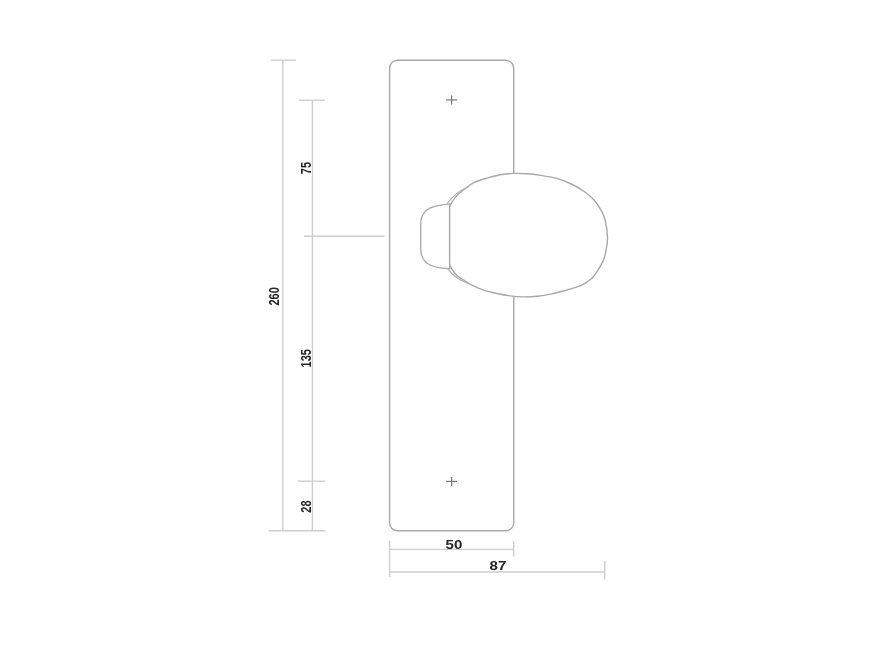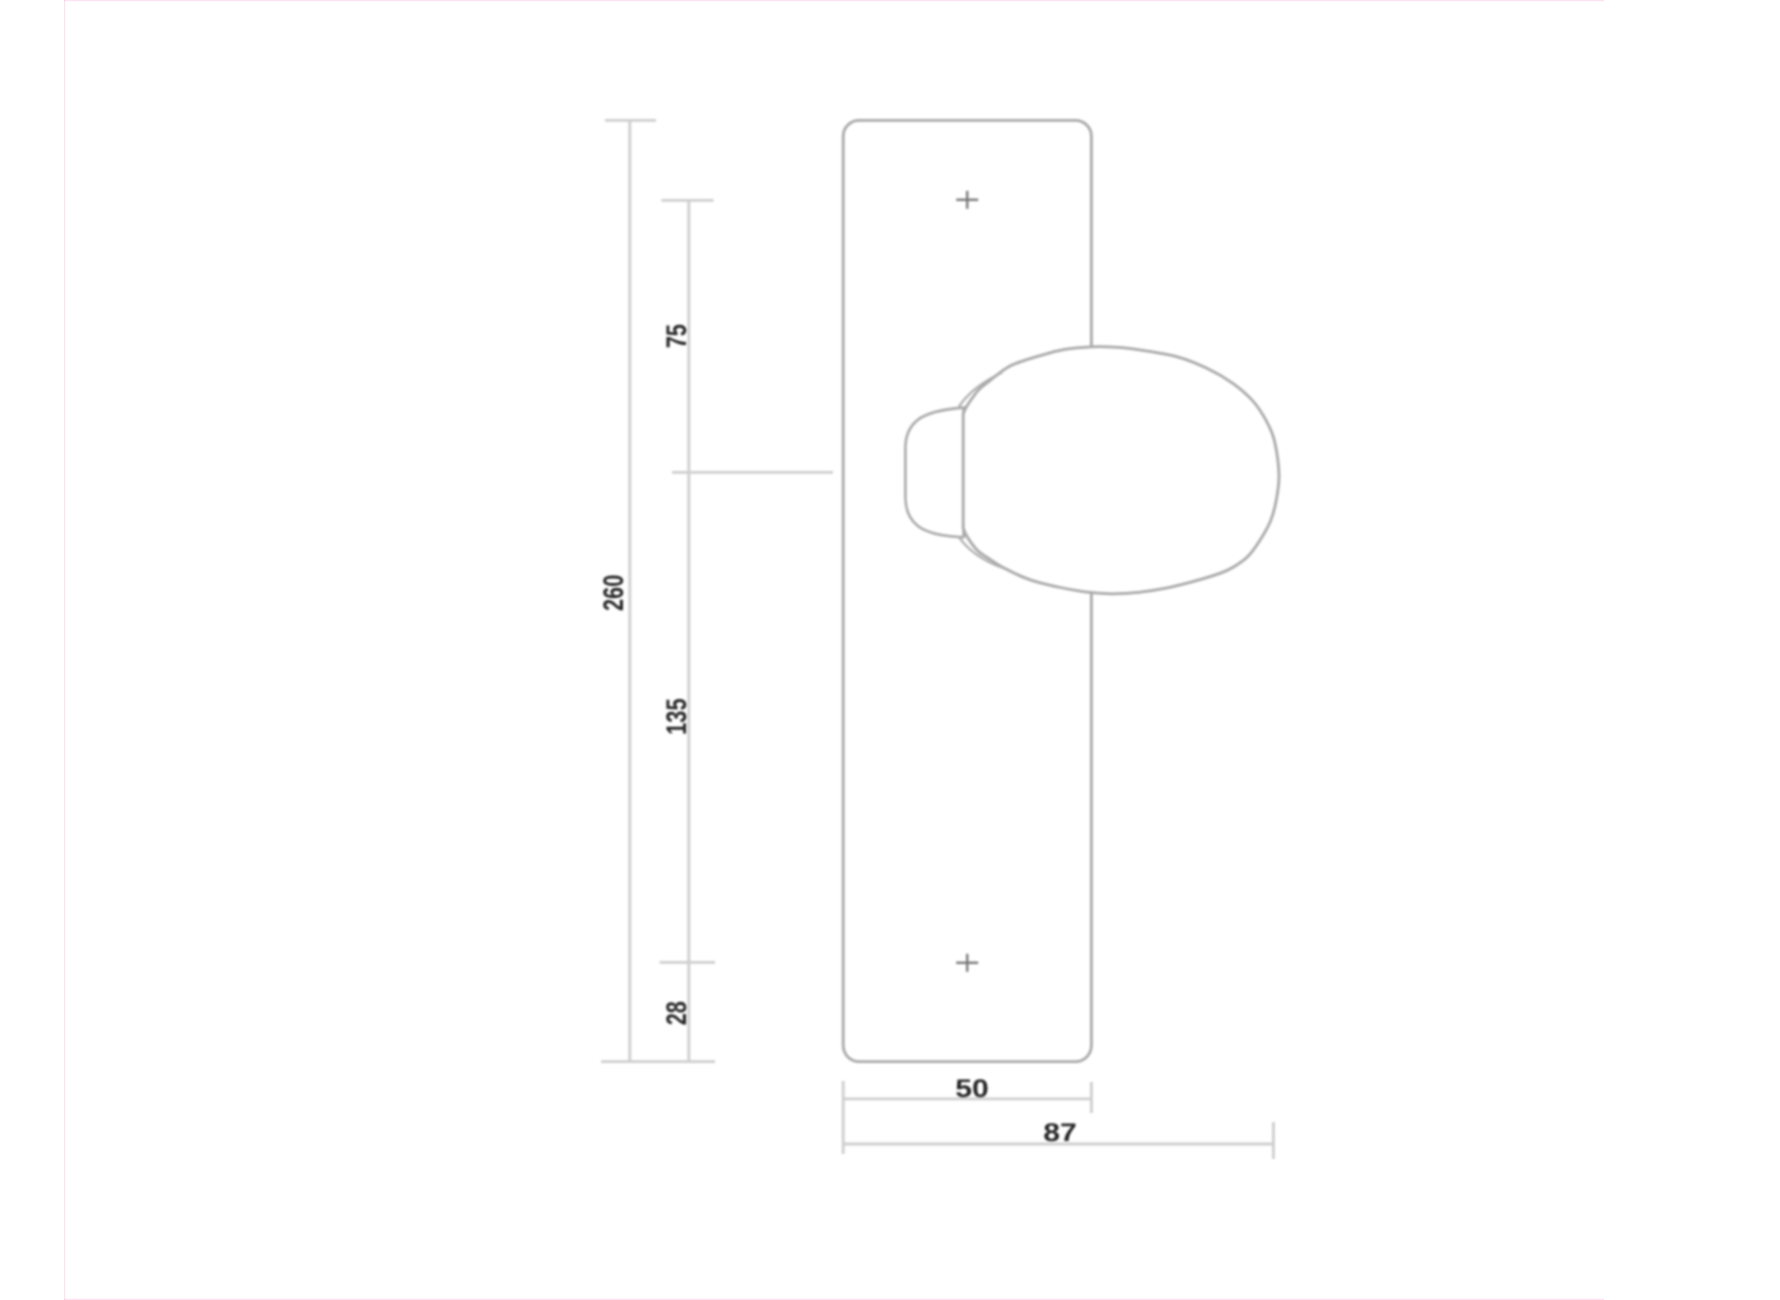--- a/index.html
+++ b/index.html
@@ -1,16 +1,16 @@
 <!DOCTYPE html>
 <html><head>
 <meta charset="utf-8">
 <style>
   html,body{margin:0;padding:0;background:#ffffff;}
-  .stage{width:770px;height:650px;position:relative;background:#f9a8d4;overflow:hidden;margin-left:32px;}
+  .stage{width:770px;height:650px;position:relative;background:#8b5cf6;overflow:hidden;}
   text{font-family:"Liberation Sans",sans-serif;font-weight:bold;fill:#262626;}
 </style>
 </head>
 <body>
 <div class="stage">
 <svg style="filter:blur(0.45px)" width="890" height="650" viewBox="0 0 890 650">
 
   <rect x="0" y="0" width="890" height="650" fill="#ffffff"></rect>
 
   <g stroke="#cecece" stroke-width="1.4" fill="none">

